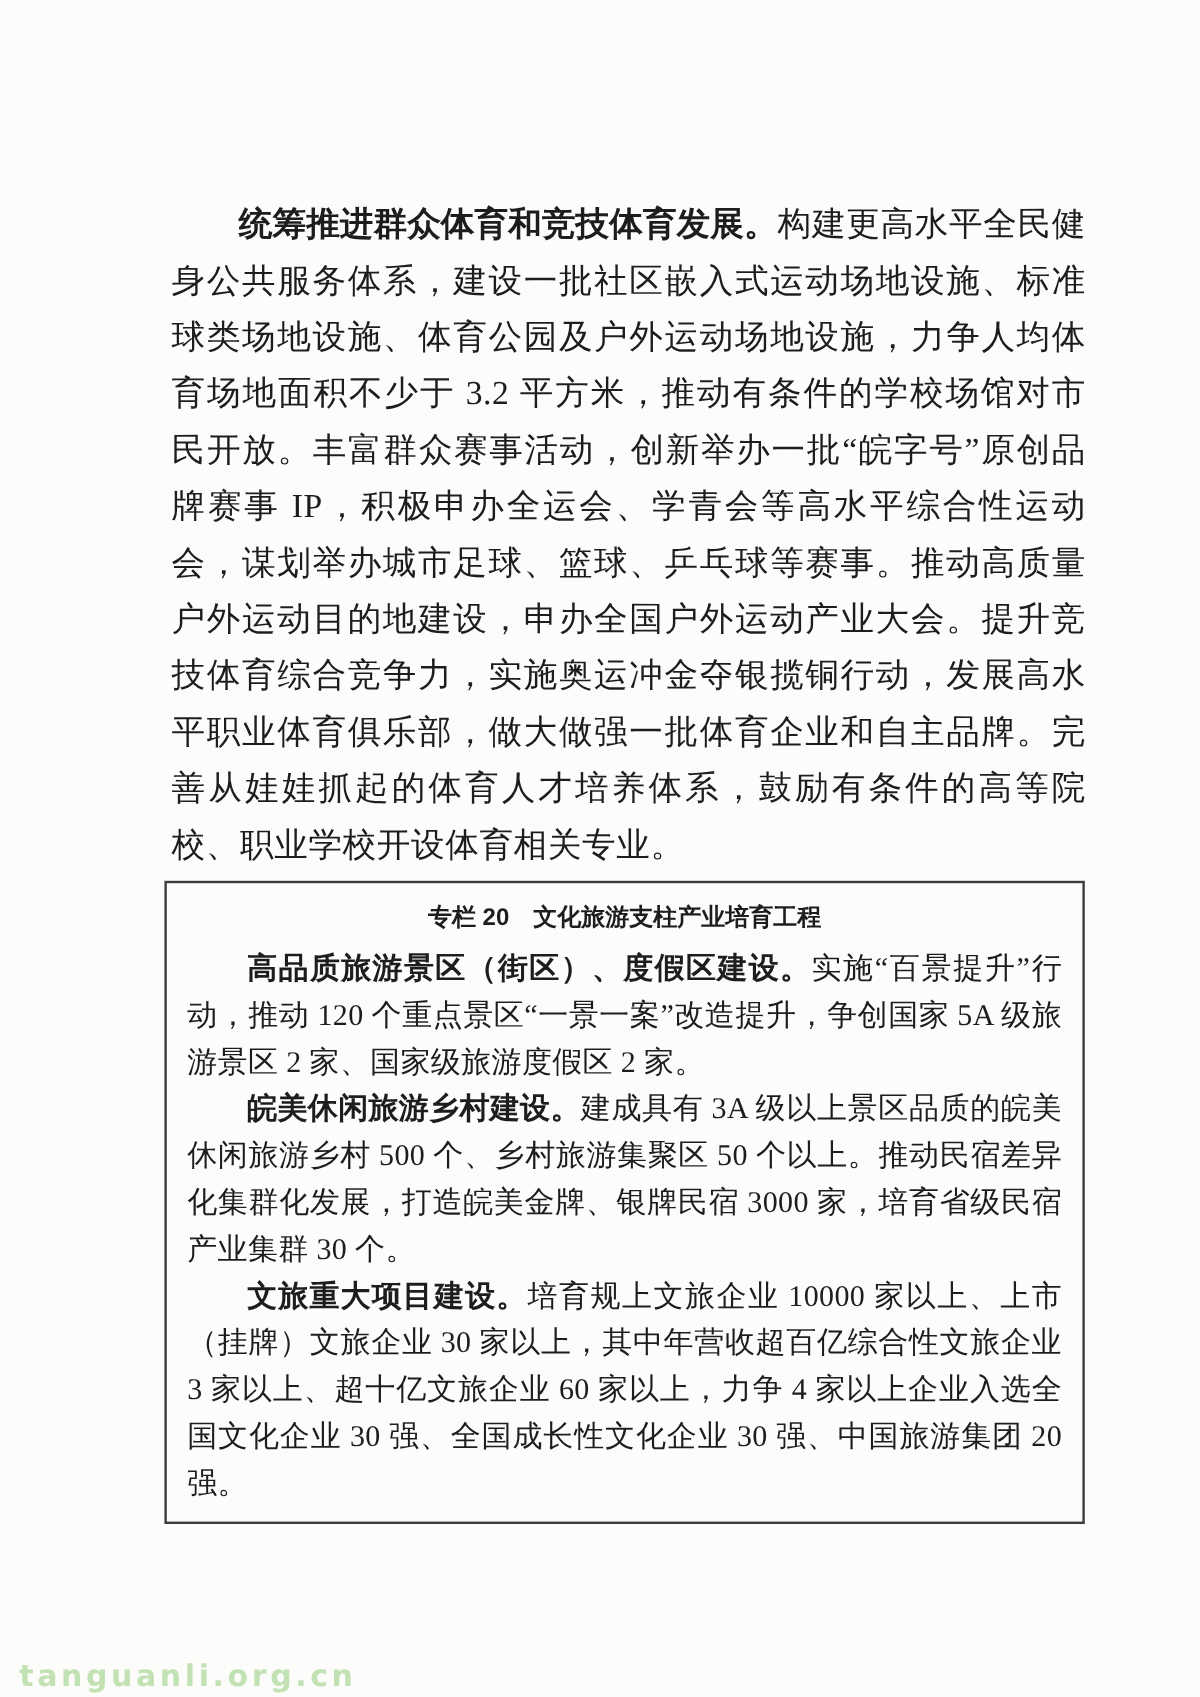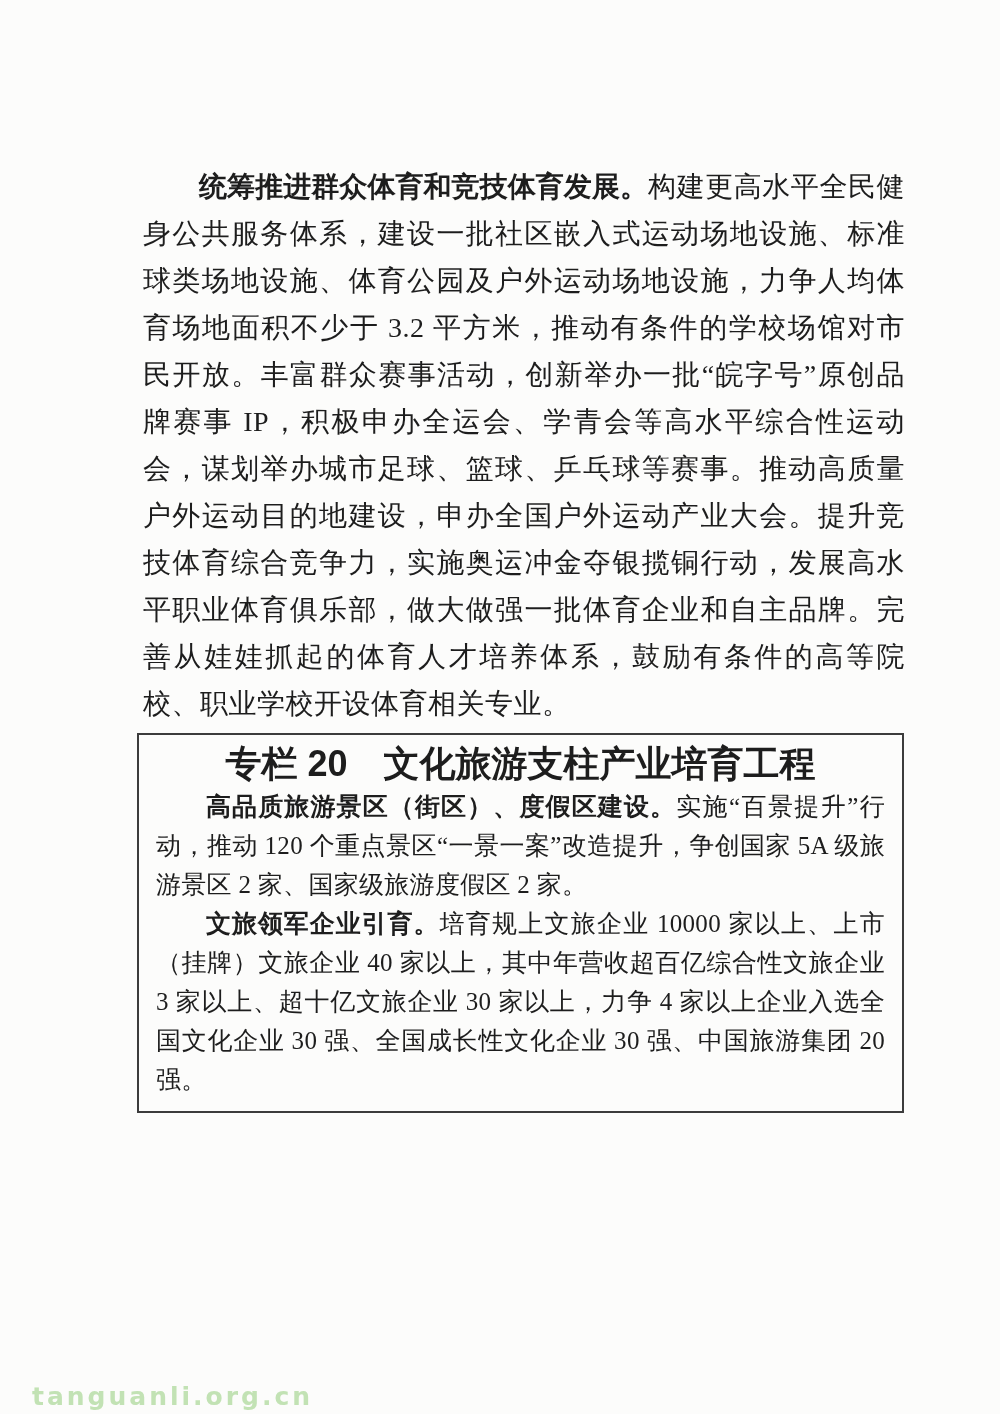--- a/index.html
+++ b/index.html
@@ -43,36 +43,36 @@
     width: 767px;
     box-sizing: border-box;
     border: 2px solid #3c3c3c;
     padding: 8px 17px 12px 17px;
     background: #fcfcfb;
   }
   .box-title {
     text-align: center;
     font-family: "Liberation Sans", "DejaVu Sans", sans-serif;
     font-weight: bold;
-    font-size: 36px;
+    font-size: 20px;
     line-height: 42px;
     margin: 0 0 2px 0;
   }
   .box-para {
     font-size: 25px;
     line-height: 39px;
     text-align: justify;
     text-justify: inter-ideograph;
     text-indent: 2em;
     margin: 0;
     letter-spacing: 0.3px;
   }
   .watermark {
     position: absolute;
-    left: 16px;
+    left: 0;
     bottom: 3px;
     font-family: "DejaVu Sans", sans-serif;
     font-weight: bold;
     font-size: 25px;
     letter-spacing: 3px;
     color: #c2e2b4;
   }
 </style>
 </head>
 <body>
@@ -80,19 +80,20 @@
 <div class="page">
 
   <p class="main-para"><span class="lead">统筹推进群众体育和竞技体育发展。</span><span>构建更高水平全民健身公共服务体系，建设一批社区嵌入式运动场地设施、标准球类场地设施、体育公园及户外运动场地设施，力争人均体育场地面积不少于 3.2 平方米，推动有条件的学校场馆对市民开放。丰富群众赛事活动，创新举办一批“皖字号”原创品牌赛事 IP，积极申办全运会、学青会等高水平综合性运动会，谋划举办城市足球、篮球、乒乓球等赛事。推动高质量户外运动目的地建设，申办全国户外运动产业大会。提升竞技体育综合竞争力，实施奥运冲金夺银揽铜行动，发展高水平职业体育俱乐部，做大做强一批体育企业和自主品牌。完善从娃娃抓起的体育人才培养体系，鼓励有条件的高等院校、职业学校开设体育相关专业。</span></p>
 
   <div class="feature-box">
     <div class="box-title">专栏 20　文化旅游支柱产业培育工程</div>
 
     <p class="box-para"><span class="lead">高品质旅游景区（街区）、度假区建设。</span><span>实施“百景提升”行动，推动 120 个重点景区“一景一案”改造提升，争创国家 5A 级旅游景区 2 家、国家级旅游度假区 2 家。</span></p>
 
 
+    <p class="box-para"><span class="lead">皖美休闲旅游乡村建设。</span><span>建成具有 3A 级以上景区品质的皖美休闲旅游乡村 500 个、乡村旅游集聚区 50 个以上。推动民宿差异化集群化发展，打造皖美金牌、银牌民宿 3000 家，培育省级民宿产业集群 30 个。</span></p>
 
-    <p class="box-para"><span class="lead">文旅领军企业引育。</span><span>培育规上文旅企业 10000 家以上、上市（挂牌）文旅企业 40 家以上，其中年营收超百亿综合性文旅企业 3 家以上、超十亿文旅企业 30 家以上，力争 4 家以上企业入选全国文化企业 30 强、全国成长性文化企业 30 强、中国旅游集团 20 强。</span></p>
+    <p class="box-para"><span class="lead">文旅重大项目建设。</span><span>培育规上文旅企业 10000 家以上、上市（挂牌）文旅企业 30 家以上，其中年营收超百亿综合性文旅企业 3 家以上、超十亿文旅企业 60 家以上，力争 4 家以上企业入选全国文化企业 30 强、全国成长性文化企业 30 强、中国旅游集团 20 强。</span></p>
   </div>
 
   <div class="watermark">tanguanli.org.cn</div>
 
 </div>
 
 </body></html>

